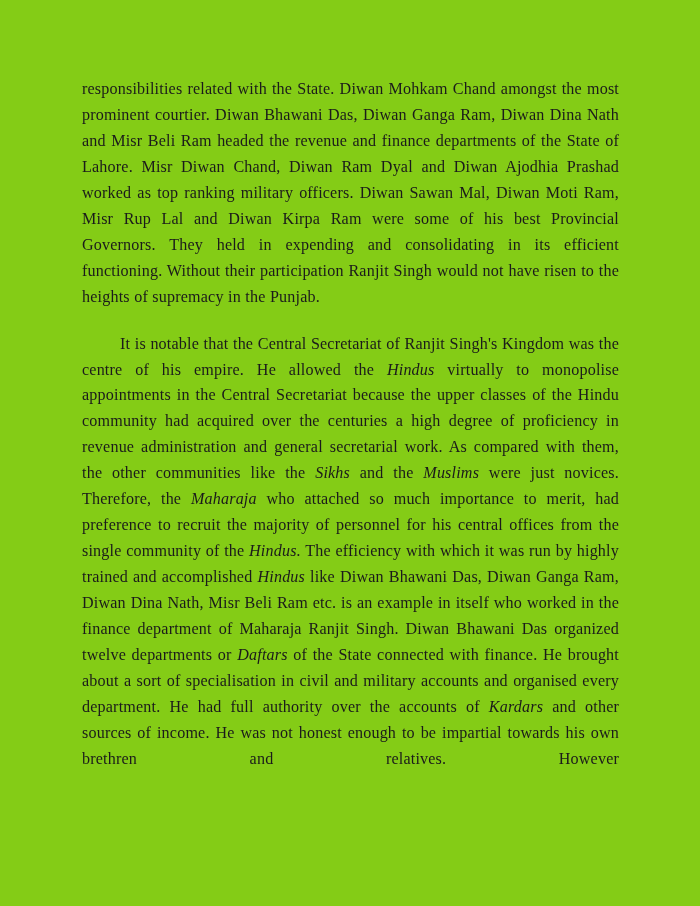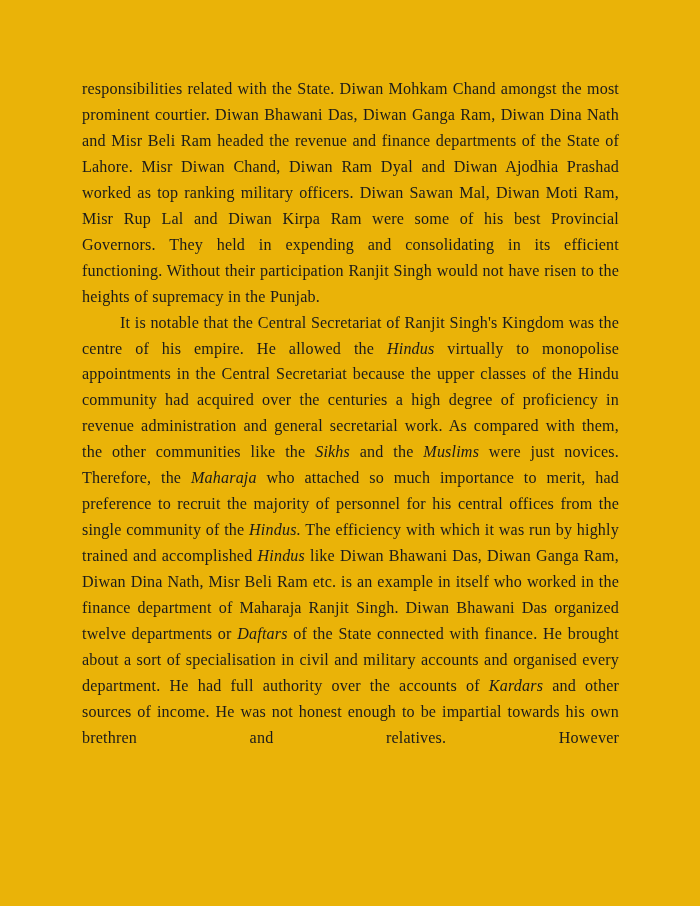--- a/index.html
+++ b/index.html
@@ -50,28 +50,29 @@
     margin-top: 0;
   }
 
   .para.indented {
     text-indent: 38px;
   }
 
   
   .para.continues {
     text-align-last: justify;
+    margin-top: 21px;
   }
 
   em, .ital {
     font-style: italic;
   }
 </style>
 </head>
 <body style="background: rgb(253, 253, 253);">
 
-<div class="page" style="background: #eab308; color: rgb(27, 27, 27);">
+<div class="page" style="background: #84cc16; color: rgb(27, 27, 27);">
   <div class="text-column">
 
   <p class="para"><span>responsibilities related with the State. Diwan Mohkam Chand amongst the most prominent courtier. Diwan Bhawani Das, Diwan Ganga Ram, Diwan Dina Nath and Misr Beli Ram headed the revenue and finance departments of the State of Lahore. Misr Diwan Chand, Diwan Ram Dyal and Diwan Ajodhia Prashad worked as top ranking military officers. Diwan Sawan Mal, Diwan Moti Ram, Misr Rup Lal and Diwan Kirpa Ram were some of his best Provincial Governors. They held in expending and consolidating in its efficient functioning. Without their participation Ranjit Singh would not have risen to the heights of supremacy in the Punjab.</span></p>
       <p class="para indented continues"><span>It is notable that the Central Secretariat of Ranjit Singh's Kingdom was the centre of his empire. He allowed the </span><em>Hindus</em><span> virtually to monopolise appointments in the Central Secretariat because the upper classes of the Hindu community had acquired over the centuries a high degree of proficiency in revenue administration and general secretarial work. As compared with them, the other communities like the </span><em>Sikhs</em><span> and the </span><em>Muslims</em><span> were just novices. Therefore, the </span><em>Maharaja</em><span> who attached so much importance to merit, had preference to recruit the majority of personnel for his central offices from the single community of the </span><em>Hindus.</em><span> The efficiency with which it was run by highly trained and accomplished </span><em>Hindus</em><span> like Diwan Bhawani Das, Diwan Ganga Ram, Diwan Dina Nath, Misr Beli Ram etc. is an example in itself who worked in the finance department of Maharaja Ranjit Singh. Diwan Bhawani Das organized twelve departments or </span><em>Daftars</em><span> of the State connected with finance. He brought about a sort of specialisation in civil and military accounts and organised every department. He had full authority over the accounts of </span><em>Kardars</em><span> and other sources of income. He was not honest enough to be impartial towards his own brethren and relatives. However</span></p>
     </div>
 </div>
 
 </body></html>

